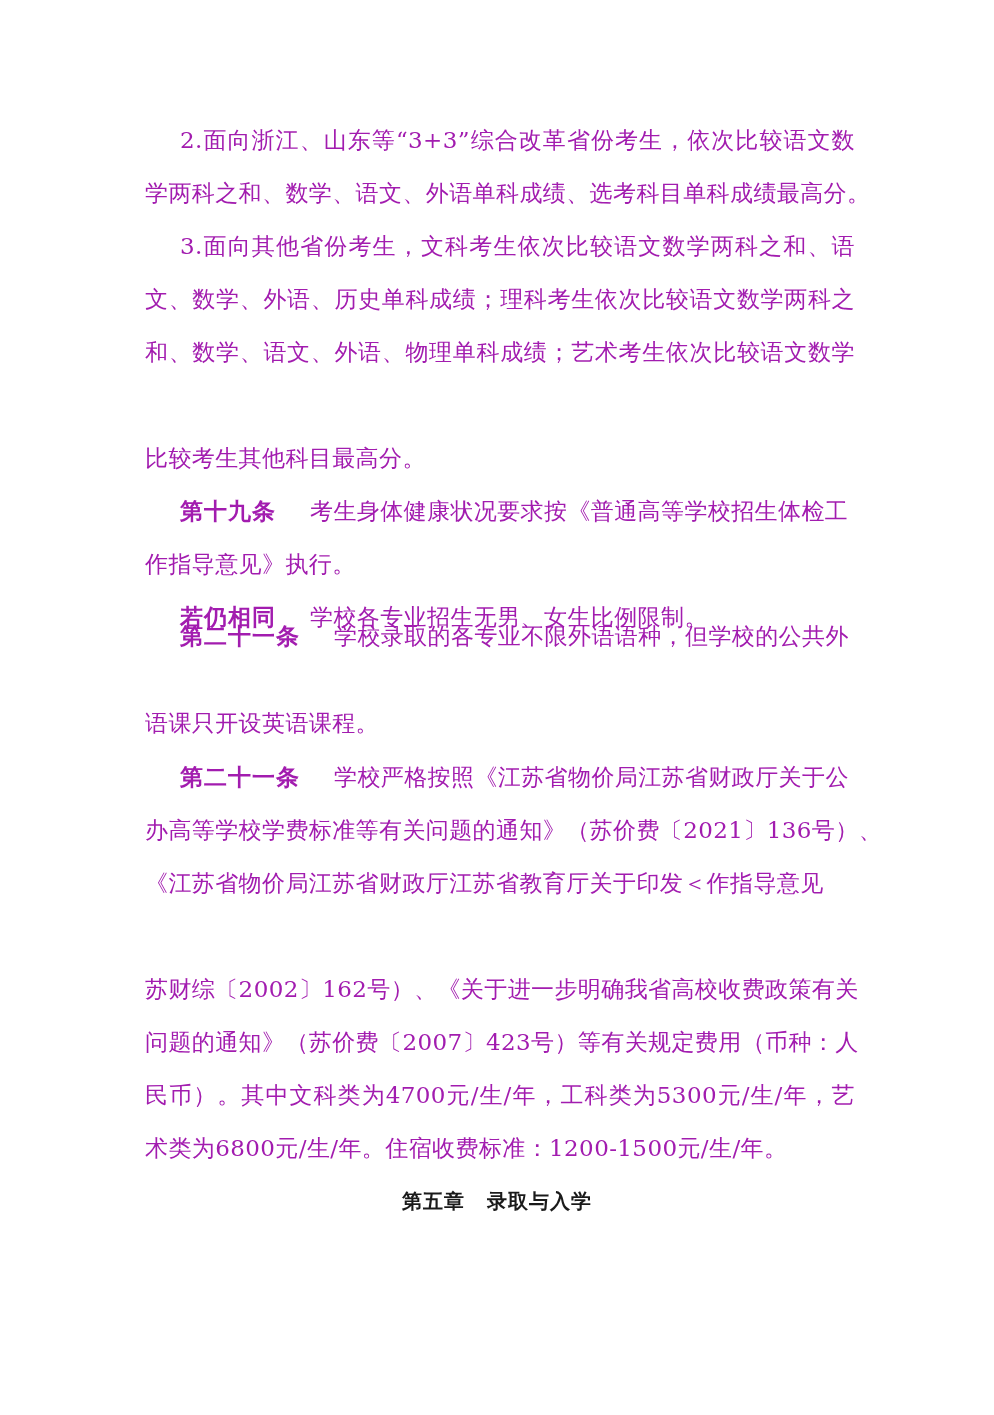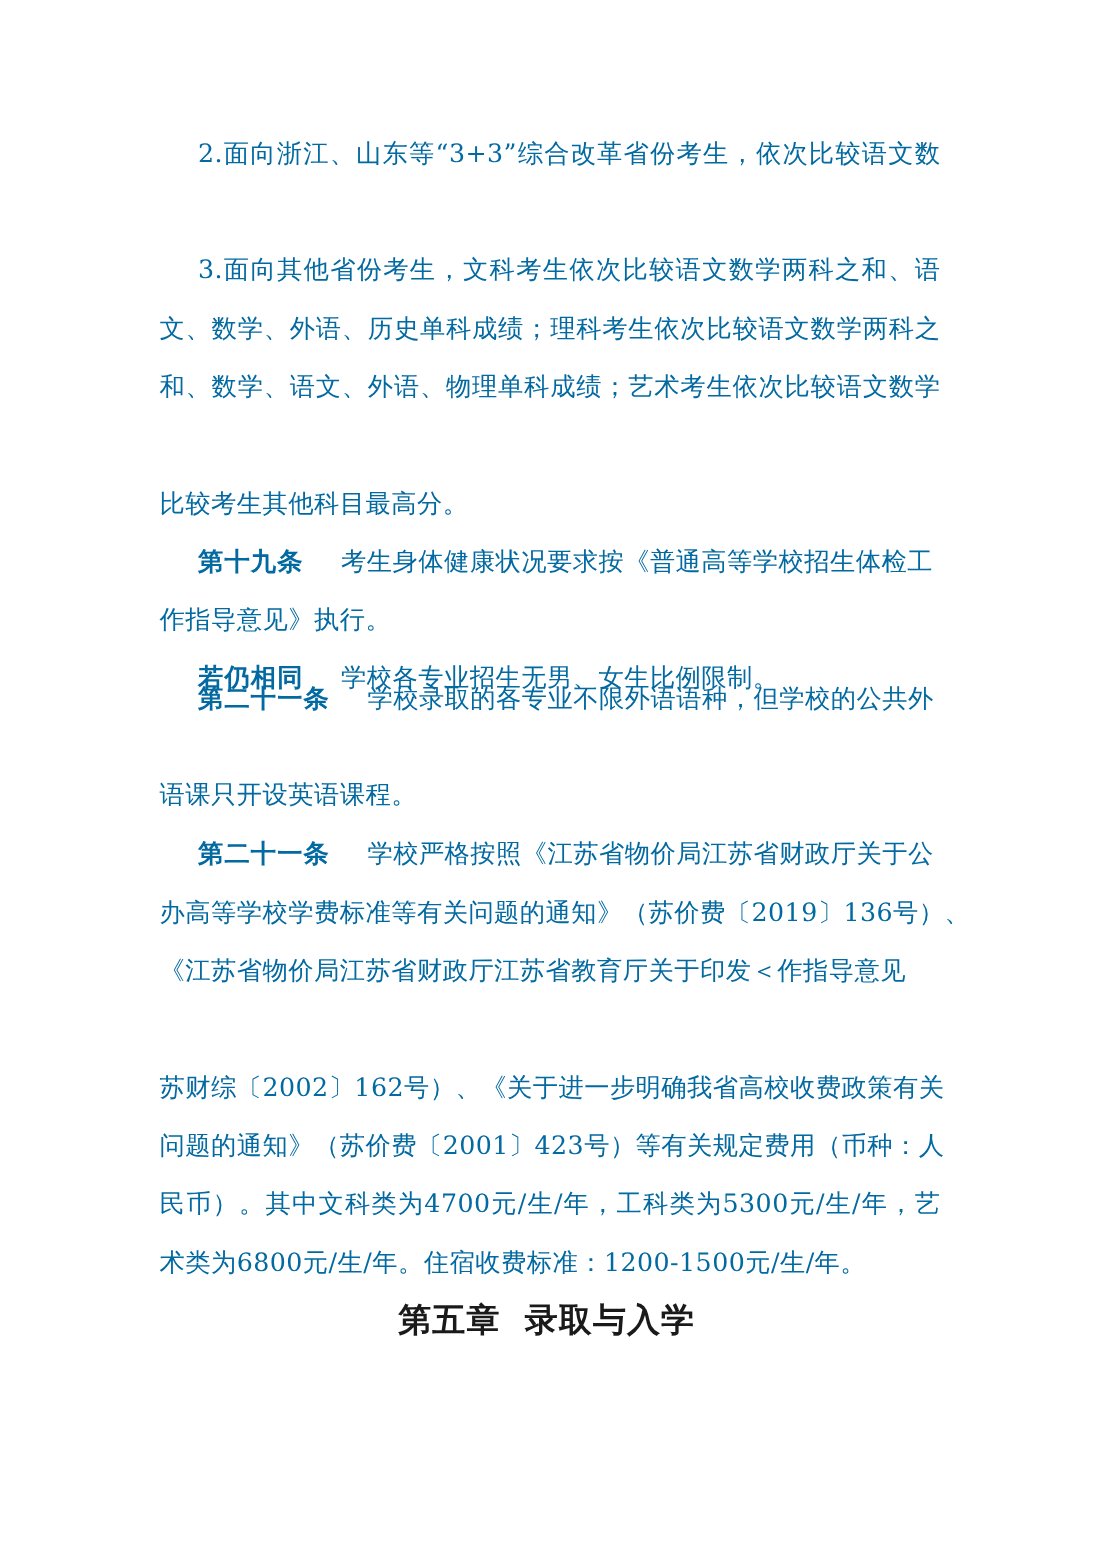--- a/index.html
+++ b/index.html
@@ -6,40 +6,41 @@
   body { width: 994px; height: 1415px; position: relative; overflow: hidden; }
   .page { position: absolute; left: 0; top: 0; width: 994px; height: 1415px; background: #fff; }
   .line {
     position: absolute;
     left: 145px;
     width: 710px;
     height: 40px;
     font-family: "DejaVu Serif", "Liberation Serif", serif;
     font-size: 23px;
     line-height: 40px;
-    color: #0369a1;
+    color: #a21caf;
     white-space: nowrap;
     letter-spacing: 0.4px;
   }
   .justify { text-align: justify; text-align-last: justify; }
   .indent { left: 180px; width: 675px; }
   .art { font-family: "DejaVu Sans", "Liberation Sans", sans-serif; font-weight: bold; margin-right: 34px; letter-spacing: 1px; }
   .heading {
     position: absolute; left: 0; width: 994px; text-align: center;
     font-family: "DejaVu Sans", "Liberation Sans", sans-serif; font-weight: bold;
-    font-size: 30px; line-height: 40px; color: #1a1a1a; letter-spacing: 1px;
+    font-size: 20px; line-height: 40px; color: #1a1a1a; letter-spacing: 1px;
   }
   .heading .gap { display: inline-block; width: 22px; }
 </style>
 </head>
 <body>
 
 <div class="page">
 
   <div class="line indent justify" style="top:120px">2.面向浙江、山东等“3+3”综合改革省份考生，依次比较语文数</div>
+  <div class="line justify" style="top:173px">学两科之和、数学、语文、外语单科成绩、选考科目单科成绩最高分。</div>
 
   <div class="line indent justify" style="top:226px">3.面向其他省份考生，文科考生依次比较语文数学两科之和、语</div>
   <div class="line justify" style="top:279px">文、数学、外语、历史单科成绩；理科考生依次比较语文数学两科之</div>
   <div class="line justify" style="top:332px">和、数学、语文、外语、物理单科成绩；艺术考生依次比较语文数学</div>
   <div class="line" style="top:438px">比较考生其他科目最高分。</div>
 
   <div class="line" style="top:544px">作指导意见》执行。</div>
   <div class="line indent" style="top:491px">
     <span class="art">第十九条</span><span>考生身体健康状况要求按《普通高等学校招生体检工</span>
   </div>
@@ -49,24 +50,24 @@
   </div>
 
   <div class="line indent" style="top:616px">
     <span class="art">第二十一条</span><span>学校录取的各专业不限外语语种，但学校的公共外</span>
   </div>
   <div class="line" style="top:703px">语课只开设英语课程。</div>
 
   <div class="line indent" style="top:757px">
     <span class="art">第二十一条</span><span>学校严格按照《江苏省物价局江苏省财政厅关于公</span>
   </div>
-  <div class="line justify" style="top:810px">办高等学校学费标准等有关问题的通知》（苏价费〔2019〕136号）、</div>
+  <div class="line justify" style="top:810px">办高等学校学费标准等有关问题的通知》（苏价费〔2021〕136号）、</div>
   <div class="line" style="top:863px">《江苏省物价局江苏省财政厅江苏省教育厅关于印发＜作指导意见</div>
   <div class="line justify" style="top:969px">苏财综〔2002〕162号）、《关于进一步明确我省高校收费政策有关</div>
-  <div class="line justify" style="top:1022px">问题的通知》（苏价费〔2001〕423号）等有关规定费用（币种：人</div>
+  <div class="line justify" style="top:1022px">问题的通知》（苏价费〔2007〕423号）等有关规定费用（币种：人</div>
   <div class="line justify" style="top:1075px">民币）。其中文科类为4700元/生/年，工科类为5300元/生/年，艺</div>
   <div class="line" style="top:1128px">术类为6800元/生/年。住宿收费标准：1200-1500元/生/年。</div>
 
   <div class="heading" style="top:1181px">
     <span>第五章</span><span class="gap"></span><span>录取与入学</span>
   </div>
 
 </div>
 
 </body></html>

